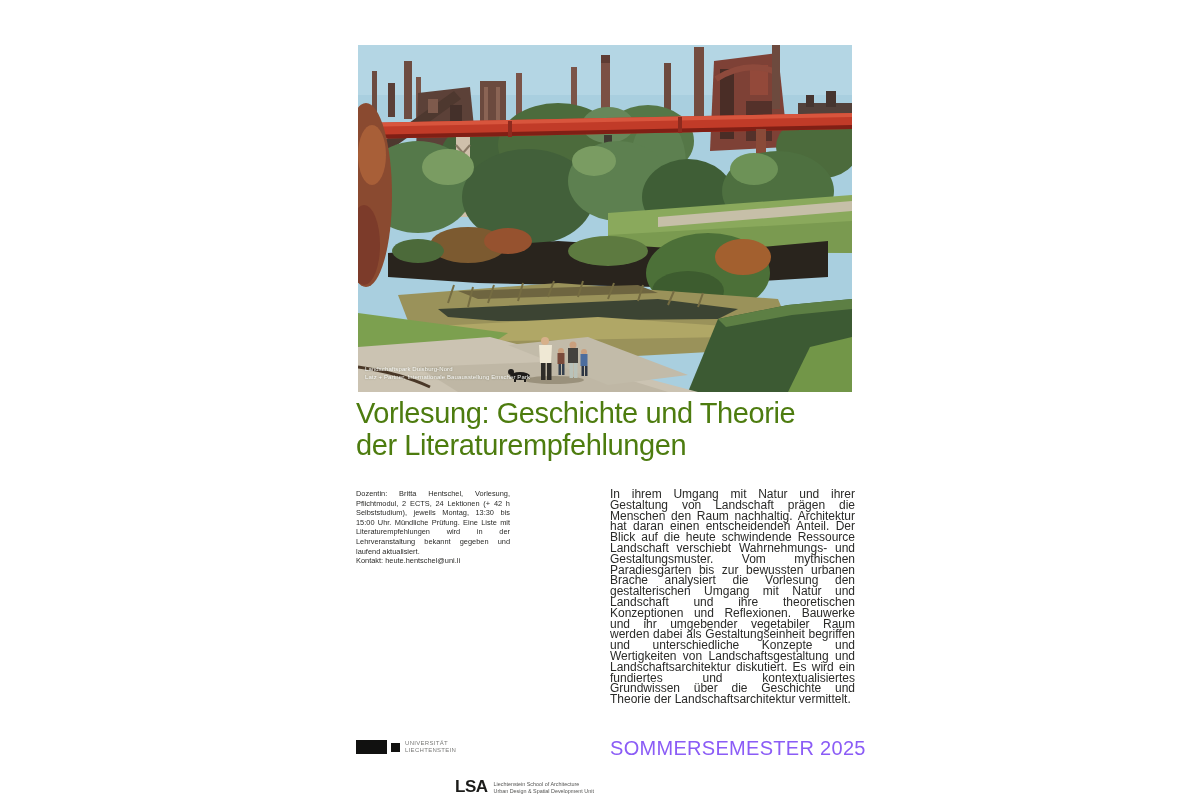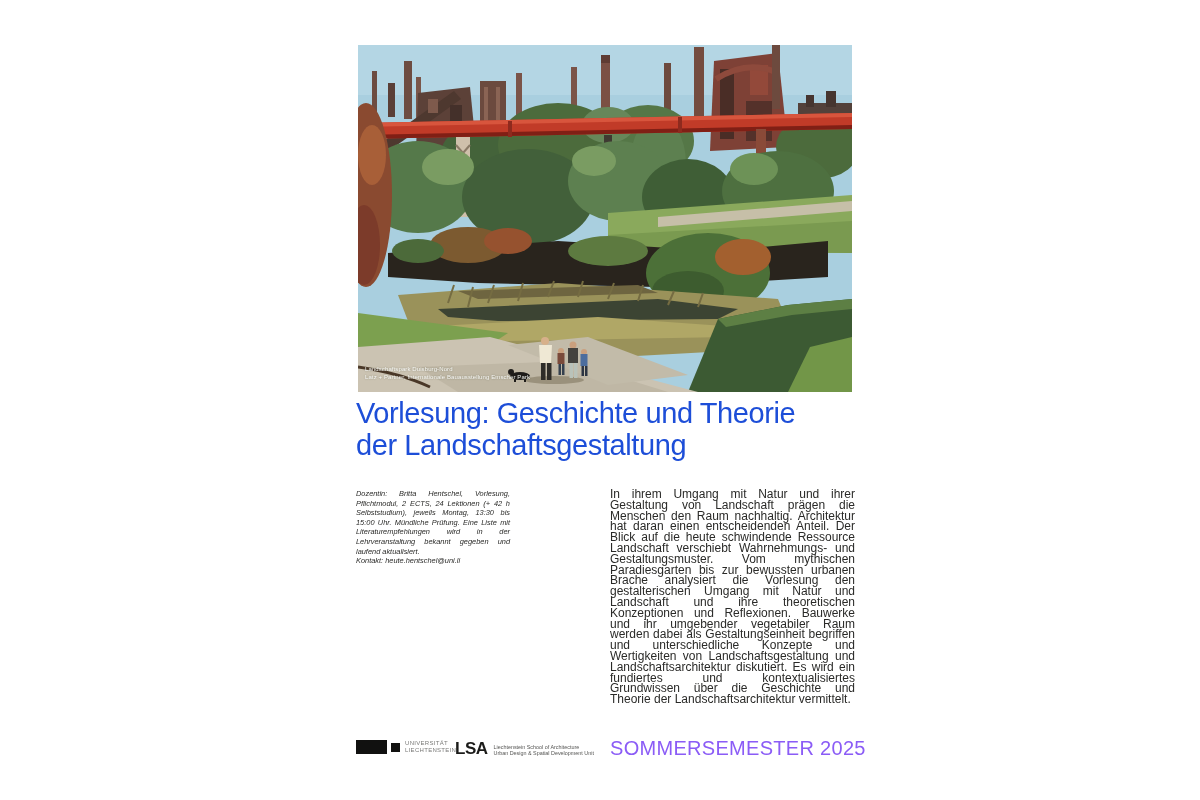--- a/index.html
+++ b/index.html
@@ -10,39 +10,39 @@
   .photo-wrap{
     position:absolute;left:358px;top:45px;width:494px;height:347px;overflow:hidden;background:#a9cfdf;
   }
   .photo-wrap svg{display:block;width:100%;height:100%;}
   .photo-caption{
     position:absolute;left:7px;bottom:11px;color:#ffffff;opacity:.92;
     font-size:6px;line-height:8px;letter-spacing:.1px;text-shadow:0 0 2px rgba(60,70,40,.55);
   }
   .page-title{
     position:absolute;left:356px;top:398px;margin:0;font-weight:400;
-    font-size:29px;line-height:31.5px;letter-spacing:-0.4px;color:#1d4ed8;
+    font-size:29px;line-height:31.5px;letter-spacing:-0.4px;color:#4d7c0f;
   }
   .page-title span{display:block;}
   .col-left{
     position:absolute;left:356px;top:489px;width:154px;
     font-size:7.4px;line-height:9.6px;color:#2a2a28;text-align:justify;
   }
-  .col-left p{margin:0;font-style:italic;}
+  .col-left p{margin:0;}
   .col-right{
     position:absolute;left:610px;top:489px;width:245px;
     font-size:12px;line-height:10.8px;color:#2a2a28;text-align:justify;
   }
   .footer{position:absolute;left:0;top:0;width:100%;height:100%;pointer-events:none;}
   .uni-logo{position:absolute;left:356px;top:740px;display:flex;align-items:center;}
   .uni-logo .bar{width:31px;height:14px;background:#111110;}
   .uni-logo .sq{width:9px;height:9px;background:#111110;margin-left:4px;}
   .uni-logo .uni-text{margin-left:5px;font-size:6px;line-height:7.2px;letter-spacing:.3px;color:#7a7a78;}
   .uni-logo .uni-text span{display:block;}
-  .lsa-logo{position:absolute;left:455px;top:740px;display:flex;align-items:flex-end;}
+  .lsa-logo{position:absolute;left:455px;top:778px;display:flex;align-items:center;}
   .lsa-logo .lsa{font-size:17px;line-height:17px;font-weight:700;letter-spacing:-.5px;color:#1b1b19;}
   .lsa-logo .lsa-text{margin-left:6px;margin-top:2px;font-size:5.4px;line-height:6.6px;color:#555553;}
   .lsa-logo .lsa-text span{display:block;}
   .semester{
     position:absolute;left:610px;top:740px;font-size:20px;line-height:16px;
     letter-spacing:.3px;color:#8b5cf6;font-weight:400;
   }
 </style>
 </head>
 <body>
@@ -193,21 +193,21 @@
     </g>
   </svg>
   <div class="photo-caption">
     <div>Landschaftspark Duisburg-Nord</div>
     <div>Latz + Partner, Internationale Bauausstellung Emscher Park</div>
   </div>
 </div>
 
 <h1 class="page-title">
   <span>Vorlesung: Geschichte und Theorie</span>
-  <span>der Landschaftsgestaltung</span>
+  <span>der Literaturempfehlungen</span>
 </h1>
 
 <div class="col-left">
   <p>Dozentin: Britta Hentschel, Vorlesung, Pflichtmodul, 2 ECTS, 24 Lektionen (+ 42 h Selbststudium), jeweils Montag, 13:30 bis 15:00 Uhr. Mündliche Prüfung. Eine Liste mit Literaturempfehlungen wird in der Lehrveranstaltung bekannt gegeben und laufend aktualisiert.</p>
   <p>Kontakt: heute.hentschel@uni.li</p>
 </div>
 
 <div class="col-right">
   <span>In ihrem Umgang mit Natur und ihrer Gestaltung von Landschaft prägen die Menschen den Raum nachhaltig. Architektur hat daran einen entscheidenden Anteil. Der Blick auf die heute schwindende Ressource Landschaft verschiebt Wahrnehmungs- und Gestaltungsmuster. Vom mythischen Paradiesgarten bis zur bewussten urbanen Brache analysiert die Vorlesung den gestalterischen Umgang mit Natur und Landschaft und ihre theoretischen Konzeptionen und Reflexionen. Bauwerke und ihr umgebender vegetabiler Raum werden dabei als Gestaltungseinheit begriffen und unterschiedliche Konzepte und Wertigkeiten von Landschaftsgestaltung und Landschaftsarchitektur diskutiert. Es wird ein fundiertes und kontextualisiertes Grundwissen über die Geschichte und Theorie der Landschaftsarchitektur vermittelt.</span>
 </div>

